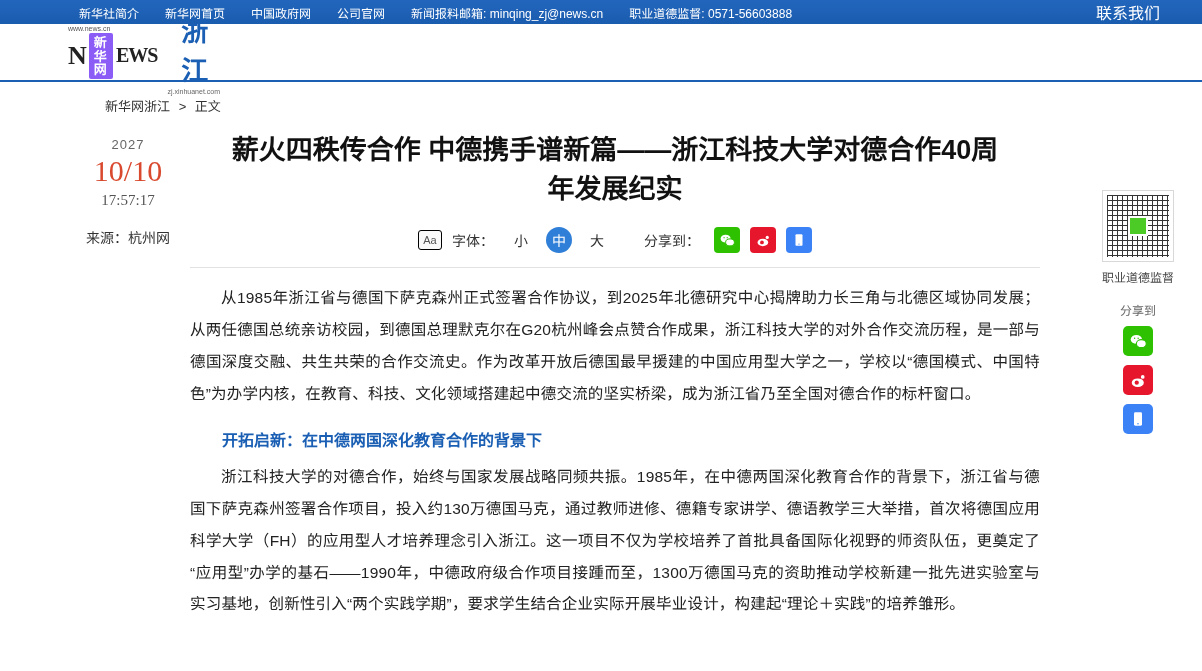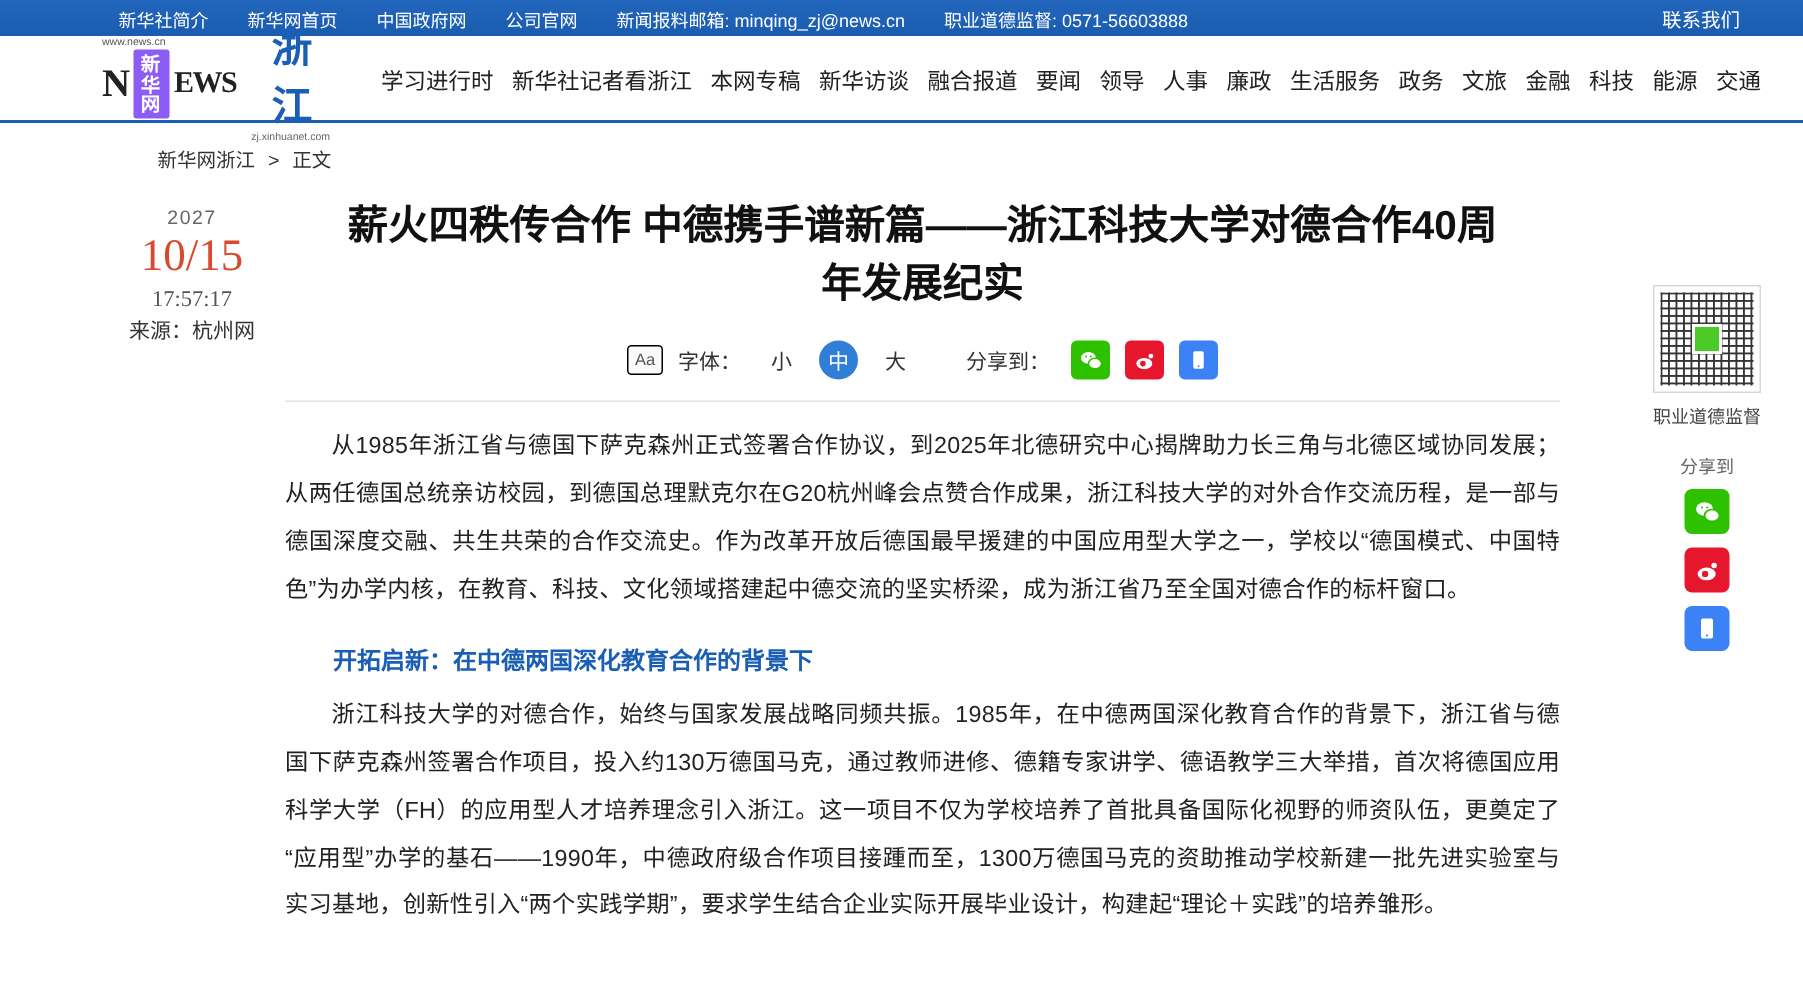--- a/index.html
+++ b/index.html
@@ -23,21 +23,21 @@
     padding: 0 20px;
   }
   .topbar .links { display: flex; align-items: center; gap: 0; margin-left: 46px; }
   .topbar .links a {
     color: #ffffff;
     text-decoration: none;
     padding: 0 13px;
     white-space: nowrap;
   }
   .topbar .spacer { flex: 1; }
-  .topbar .contact { color:#ffffff; text-decoration:none; padding-right: 22px; font-size: 13px;}
+  .topbar .contact { color:#ffffff; text-decoration:none; padding-right: 22px; font-size: 16px;}
 
   
   .header {
     height: 58px;
     background: #ffffff;
     border-bottom: 2px solid #1a5fb4;
     display: flex;
     align-items: center;
     padding: 0 20px;
   }
@@ -113,21 +113,21 @@
     margin-left: 72px;
   }
   .datecol .year {
     font-size: 13px; color: #666; letter-spacing: 1px;
   }
   .datecol .md {
     font-size: 30px; color: #d9492e; font-family: "Liberation Serif", serif;
     margin: 2px 0 4px 0;
   }
   .datecol .time { font-size: 15px; color: #555; font-family: "Liberation Serif", serif;}
-  .datecol .src { font-size: 14px; color: #333; }
+  .datecol .src { font-size: 14px; color: #333; margin-top: 18px; }
 
   .article {
     width: 880px;
     padding: 0 24px 0 6px;
   }
   h1.title {
     font-size: 27px;
     line-height: 1.45;
     text-align: center;
     margin: 16px 30px 0 30px;
@@ -253,53 +253,35 @@
           <span class="logo-n" style="font-size:20px;">EWS</span>
         </div>
       </div>
     </div>
     <div style="display:flex;flex-direction:column;align-items:center;margin-left:4px;">
       <span class="logo-zj">浙江</span>
       <span class="logo-zj-sub">zj.xinhuanet.com</span>
     </div>
   </div>
 
-  <div class="nav">
-    <a href="#">学习进行时</a>
-    <a href="#">新华社记者看浙江</a>
-    <a href="#">本网专稿</a>
-    <a href="#">新华访谈</a>
-    <a href="#">融合报道</a>
-    <a href="#">要闻</a>
-    <a href="#">领导</a>
-    <a href="#">人事</a>
-    <a href="#">廉政</a>
-    <a href="#">生活服务</a>
-    <a href="#">政务</a>
-    <a href="#">文旅</a>
-    <a href="#">金融</a>
-    <a href="#">科技</a>
-    <a href="#">能源</a>
-    <a href="#">交通</a>
-  </div>
 </div>
 
 <div class="page">
 
   <div class="breadcrumb">
     <a href="#">新华网浙江</a>
     <span class="sep">&gt;</span>
     <span>正文</span>
   </div>
 
   <div class="content-wrap">
 
     <div class="datecol">
       <div class="year">2027</div>
-      <div class="md">10/15</div>
+      <div class="md">10/10</div>
       <div class="time">17:57:17</div>
       <div class="src">来源：杭州网</div>
     </div>
 
     <div class="article">
       <h1 class="title">薪火四秩传合作 中德携手谱新篇——浙江科技大学对德合作40周年发展纪实</h1>
 
       <div class="toolsrow">
         <span class="aa-box">Aa</span>
         <span class="fs-label">字体：</span>

